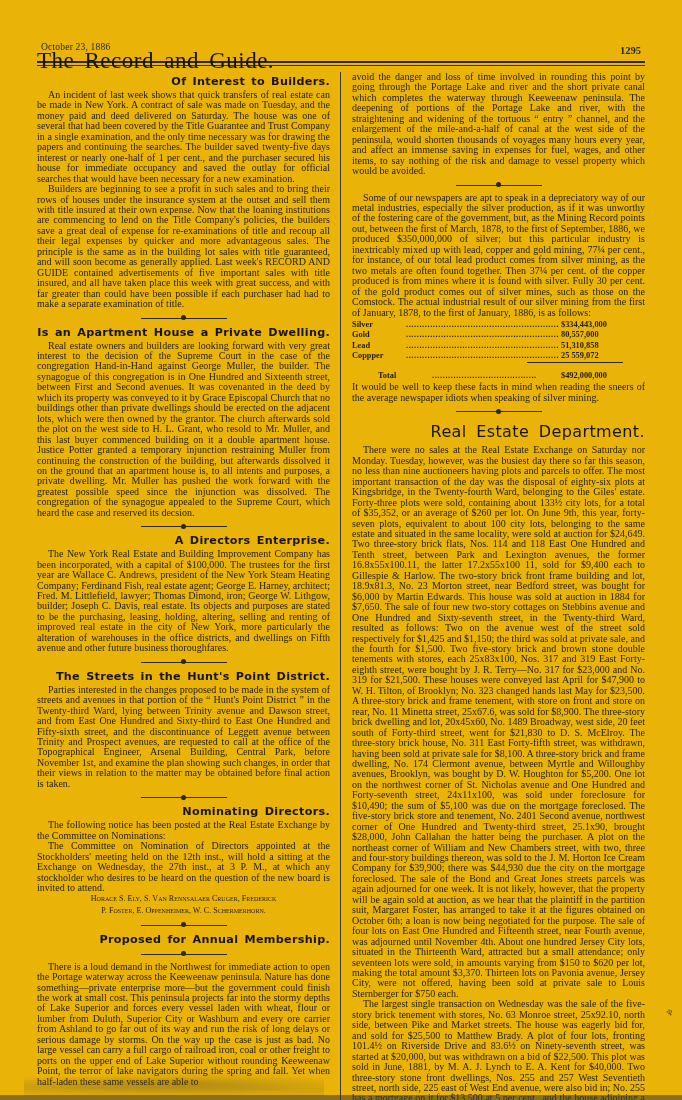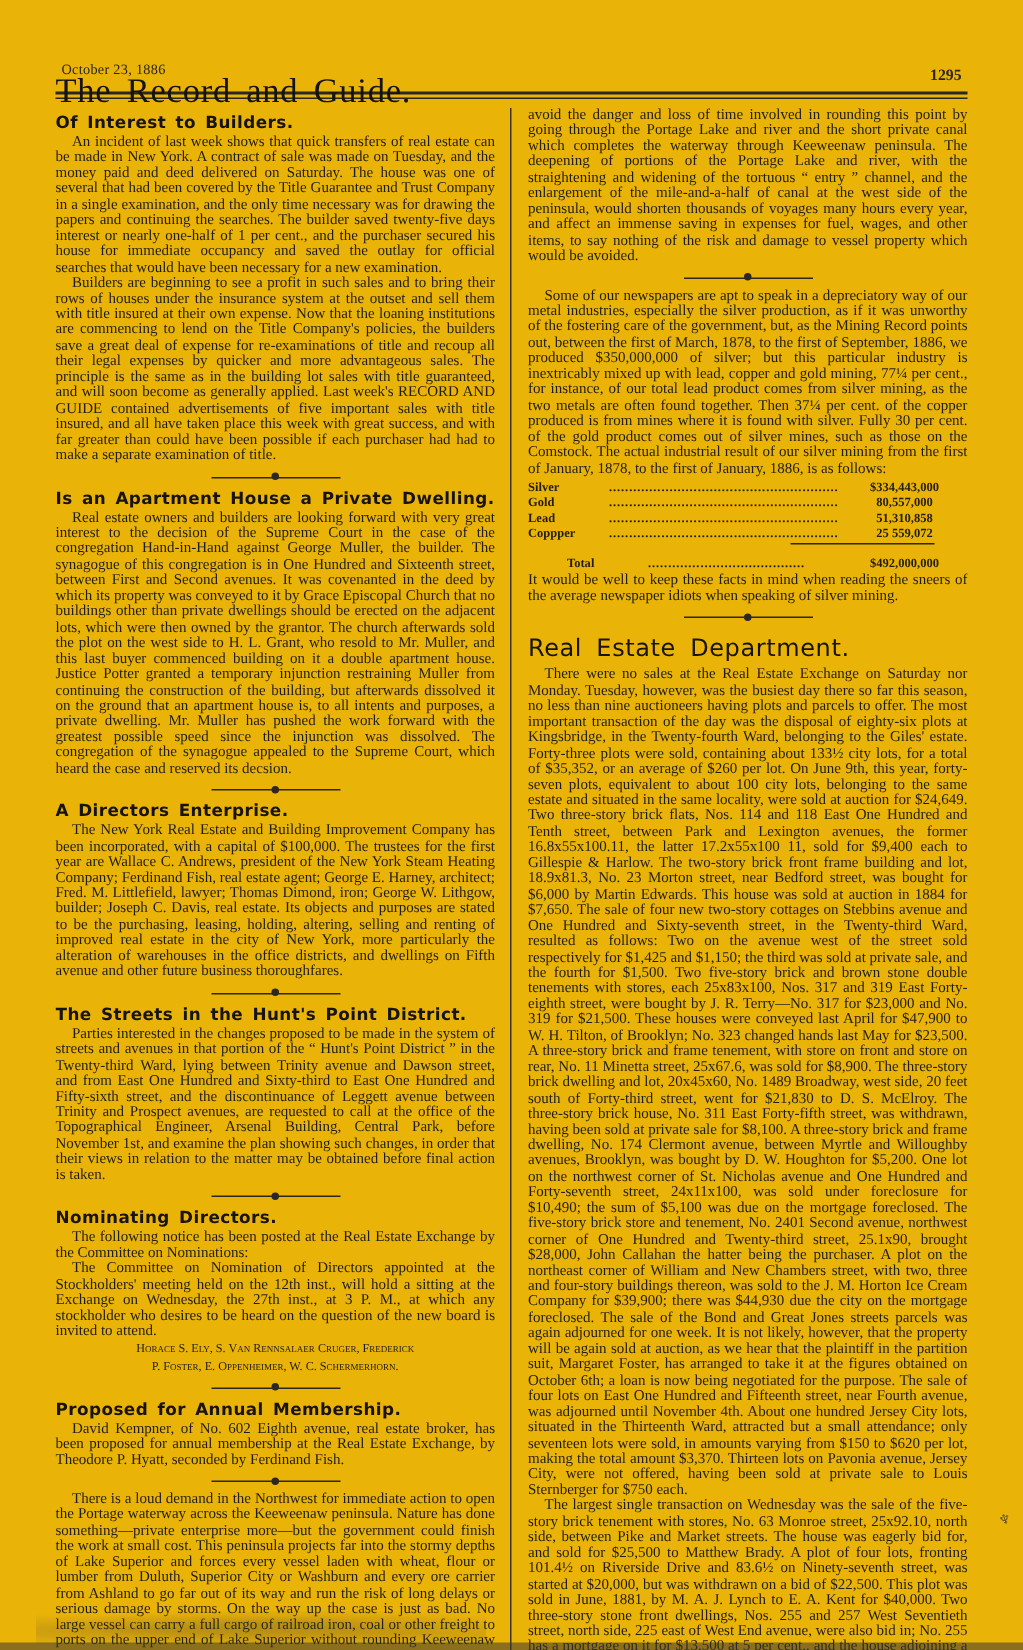--- a/index.html
+++ b/index.html
@@ -80,21 +80,21 @@
     border-right: 1.1px solid #3a352e;
   }
   .col-right {
     padding-left: 11px;
   }
   
   h2.head {
     font-family: "DejaVu Sans", "Liberation Sans", sans-serif;
     font-size: 11.2px;
     font-weight: bold;
-    text-align: left;
+    text-align: right;
     margin: 3px 0 2px 0;
     letter-spacing: 0.3px;
     word-spacing: 2px;
     color: #171410;
   }
   h2.head.big {
     font-size: 16px;
     letter-spacing: 0.4px;
     word-spacing: 4px;
     margin: 7px 0 4px 0;
@@ -160,21 +160,21 @@
     width: 54px;
     padding-left: 14px;
   }
   td.mdots {
     overflow: hidden;
     white-space: nowrap;
     letter-spacing: 0.6px;
     color: #35312b;
   }
   td.mval {
-    text-align: center;
+    text-align: left;
     width: 84px;
     padding-right: 22px;
   }
   tr.total-row td {
     padding-top: 6px;
   }
   tr.total-row td.mlabel { padding-left: 26px; }
   .total-sep {
     height: 1px;
     background: #2b2722;
@@ -246,21 +246,20 @@
       <div class="divider"></div>
 
       <h2 class="head">Nominating Directors.</h2>
       <p class="body">The following notice has been posted at the Real Estate Exchange by the Committee on Nominations:</p>
       <p class="body">The Committee on Nomination of Directors appointed at the Stockholders' meeting held on the 12th inst., will hold a sitting at the Exchange on Wednesday, the 27th inst., at 3 P. M., at which any stockholder who desires to be heard on the question of the new board is invited to attend.</p>
       <p class="sig">Horace S. Ely, S. Van Rennsalaer Cruger, Frederick</p>
       <p class="sig">P. Foster, E. Oppenheimer, W. C. Schermerhorn.</p>
       <div class="divider"></div>
 
       <h2 class="head">Proposed for Annual Membership.</h2>
-      <p class="body">David Kempner, of No. 602 Eighth avenue, real estate broker, has been proposed for annual membership at the Real Estate Exchange, by Theodore P. Hyatt, seconded by Ferdinand Fish.</p>
       <div class="divider"></div>
 
       <p class="body">There is a loud demand in the Northwest for immediate action to open the Portage waterway across the Keeweenaw peninsula. Nature has done something—private enterprise more—but the government could finish the work at small cost. This peninsula projects far into the stormy depths of Lake Superior and forces every vessel laden with wheat, flour or lumber from Duluth, Superior City or Washburn and every ore carrier from Ashland to go far out of its way and run the risk of long delays or serious damage by storms. On the way up the case is just as bad. No large vessel can carry a full cargo of railroad iron, coal or other freight to ports on the upper end of Lake Superior without rounding Keeweenaw Point, the terror of lake navigators during the spring and fall. Yet when half-laden these same vessels are able to</p>
     </div>
 
     <div class="col col-right">
 
       <p class="body noind">avoid the danger and loss of time involved in rounding this point by going through the Portage Lake and river and the short private canal which completes the waterway through Keeweenaw peninsula. The deepening of portions of the Portage Lake and river, with the straightening and widening of the tortuous “ entry ” channel, and the enlargement of the mile-and-a-half of canal at the west side of the peninsula, would shorten thousands of voyages many hours every year, and affect an immense saving in expenses for fuel, wages, and other items, to say nothing of the risk and damage to vessel property which would be avoided.</p>
       <div class="divider"></div>
 

